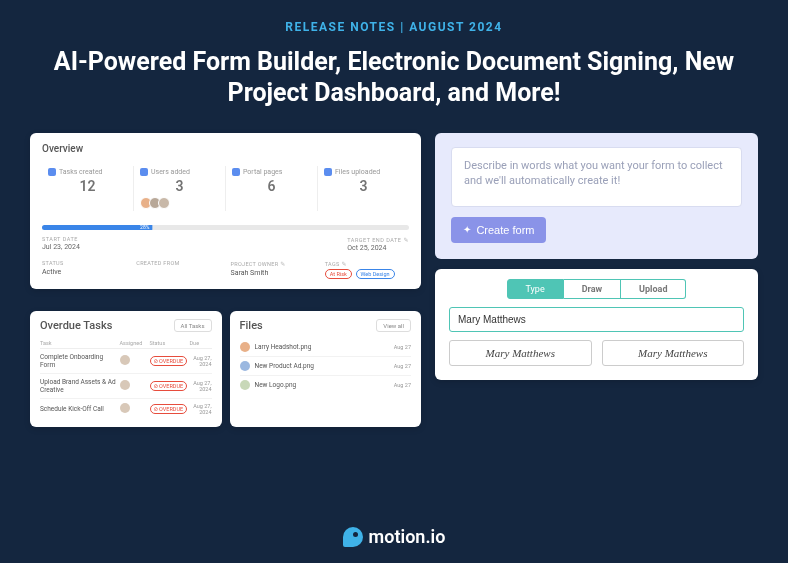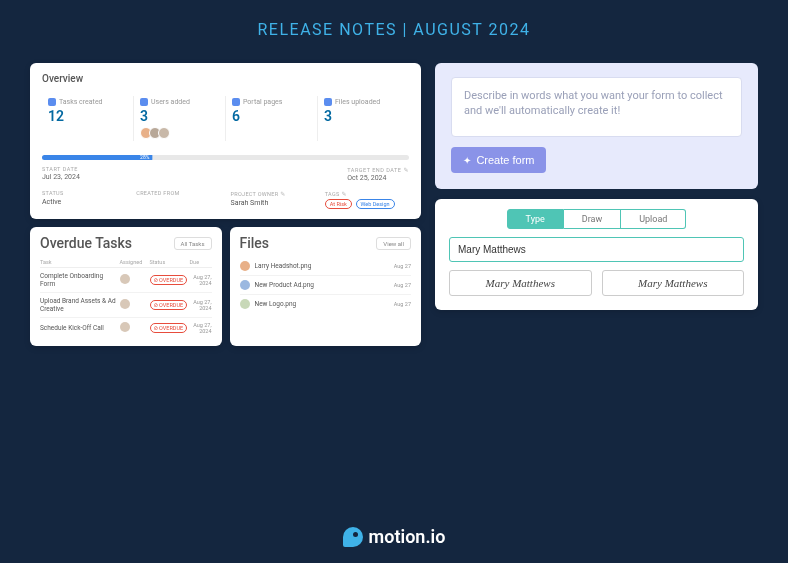--- a/index.html
+++ b/index.html
@@ -5,37 +5,37 @@
   * { box-sizing: border-box; margin: 0; padding: 0; }
   body {
     background: #14263f;
     width: 788px;
     height: 563px;
     font-family: -apple-system, BlinkMacSystemFont, "Segoe UI", Roboto, sans-serif;
     overflow: hidden;
     position: relative;
   }
   .header { text-align: center; padding: 20px 40px 10px; }
-  .release-label { color: #3fb2e8; font-size: 16px; font-weight: 400; letter-spacing: 1.5px; }
+  .release-label { color: #3fb2e8; font-size: 12px; font-weight: 700; letter-spacing: 1.5px; }
   .headline { color: #fff; font-size: 25px; font-weight: 700; margin-top: 12px; line-height: 1.25; }
   .content { display: flex; gap: 14px; padding: 14px 30px 0; }
-  .left-col { flex: 1.15; display: flex; flex-direction: column; gap: 8px; }
+  .left-col { flex: 1.15; display: flex; flex-direction: column; gap: 22px; }
   .right-col { flex: 0.95; display: flex; flex-direction: column; gap: 10px; }
 
   .card { background: #fff; border-radius: 6px; box-shadow: 0 2px 6px rgba(0,0,0,0.15); }
 
   
   .overview { padding: 10px 12px; font-size: 8px; color: #777; }
   .overview-title { font-size: 10px; color: #555; font-weight: 500; margin-bottom: 8px; }
   .stats { display: flex; gap: 0; border-radius: 4px; padding: 4px 0; }
   .stat { flex: 1; padding: 2px 6px; border-right: 1px solid #eee; }
   .stat:last-child { border-right: none; }
   .stat-label { display: flex; align-items: center; gap: 3px; font-size: 7px; color: #999; text-align: center; }
   .stat-icon { width: 8px; height: 8px; border-radius: 2px; background: #5b8def; display: inline-block; }
-  .stat-value { font-size: 14px; font-weight: 600; color: #0369a1; margin-top: 2px; }
+  .stat-value { font-size: 14px; font-weight: 600; color: #737373; margin-top: 2px; text-align: center; }
   .avatars { display: flex; margin-top: 3px; }
   .avatar { width: 12px; height: 12px; border-radius: 50%; background: #d0d0d0; border: 1px solid #fff; margin-left: -3px; }
   .avatar:first-child { margin-left: 0; }
   .avatar.a1 { background: #e8b088; }
   .avatar.a2 { background: #b8a898; }
   .avatar.a3 { background: #c8b8a8; }
   .progress-wrap { margin-top: 10px; }
   .progress-bar { height: 5px; background: #e8e8e8; border-radius: 3px; overflow: hidden; position: relative; }
   .progress-fill { height: 100%; width: 28%; background: #3a85e8; position: relative; }
   .progress-label { position: absolute; top: -2px; left: 28%; transform: translateX(-50%); background: #3a85e8; color: #fff; font-size: 5px; padding: 1px 3px; border-radius: 2px; }
@@ -48,21 +48,21 @@
   .meta-value { font-size: 7px; color: #555; margin-top: 2px; }
   .tag { display: inline-block; font-size: 5.5px; padding: 1px 4px; border-radius: 6px; margin-right: 2px; }
   .tag.risk { color: #e74c3c; border: 0.5px solid #e74c3c; }
   .tag.design { color: #3a85e8; border: 0.5px solid #3a85e8; }
   .edit-icon { font-size: 6px; color: #bbb; margin-left: 2px; }
 
   
   .bottom-row { display: flex; gap: 8px; }
   .bottom-card { flex: 1; padding: 8px 10px; }
   .bc-header { display: flex; justify-content: space-between; align-items: center; margin-bottom: 6px; }
-  .bc-title { font-size: 14px; color: #555; font-weight: 500; }
+  .bc-title { font-size: 11px; color: #555; font-weight: 500; }
   .bc-btn { font-size: 6px; padding: 2px 6px; border: 0.5px solid #ddd; border-radius: 3px; color: #888; }
   .task-head { display: flex; font-size: 5.5px; color: #aaa; padding: 2px 0; border-bottom: 0.5px solid #eee; }
   .th-task { flex: 1.5; }
   .th-ass { width: 30px; }
   .th-stat { width: 40px; }
   .th-due { width: 22px; }
   .task-row { display: flex; align-items: center; font-size: 6.5px; padding: 4px 0; border-bottom: 0.5px solid #f2f2f2; color: #555; }
   .task-row:last-child { border-bottom: none; }
   .tr-name { flex: 1.5; }
   .tr-ass { width: 30px; }
@@ -90,36 +90,37 @@
   
   .sig-card { padding: 10px 14px 14px; }
   .sig-header { display: flex; justify-content: center; align-items: center; position: relative; margin-bottom: 8px; }
   .sig-title { font-size: 12px; color: #333; font-weight: 500; }
   .sig-close { position: absolute; right: 0; font-size: 12px; color: #888; cursor: pointer; }
   .sig-tabs { display: flex; justify-content: center; margin-bottom: 8px; }
   .sig-tab { font-size: 9px; padding: 4px 18px; border: 1px solid #4fc5b5; color: #777; background: #fff; }
   .sig-tab.active { background: #4fc5b5; color: #fff; }
   .sig-tab:first-child { border-radius: 3px 0 0 3px; text-align: center; }
   .sig-tab:last-child { border-radius: 0 3px 3px 0; }
-  .sig-tab:not(:first-child) { border-left: none; }
+  .sig-tab:not(:first-child) { border-left: none; font-weight: bold; }
   .sig-input { width: 100%; border: 1.5px solid #4fc5b5; border-radius: 3px; padding: 6px 8px; font-size: 10px; color: #333; margin-bottom: 8px; outline: none; }
   .sig-previews { display: flex; gap: 10px; }
   .sig-preview { flex: 1; border: 1px solid #ccc; border-radius: 3px; padding: 6px; text-align: center; font-size: 11px; color: #444; }
   .sig-preview.cursive { font-family: "Brush Script MT", cursive; font-style: italic; }
   .sig-preview.script { font-family: "Segoe Script", cursive; font-style: italic; }
 
   .footer { position: absolute; bottom: 16px; left: 0; right: 0; text-align: center; color: #fff; font-size: 18px; font-weight: 600; display: flex; align-items: center; justify-content: center; gap: 6px; }
   .logo-icon { width: 20px; height: 20px; background: #3fb2e8; border-radius: 50% 50% 50% 10%; display: inline-block; position: relative; }
   .logo-icon::after { content: ""; position: absolute; width: 5px; height: 5px; background: #14263f; border-radius: 50%; top: 5px; left: 10px; }
 </style>
 </head>
 <body>
 
 <div class="header">
   <div class="release-label">RELEASE NOTES | AUGUST 2024</div>
+  <h1 class="headline">AI-Powered Form Builder, Electronic Document Signing, New Project Dashboard, and More!</h1>
 </div>
 
 <div class="content">
   <div class="left-col">
 
     <div class="card overview">
       <div class="overview-title">Overview</div>
       <div class="stats">
         <div class="stat">
           <div class="stat-label">

